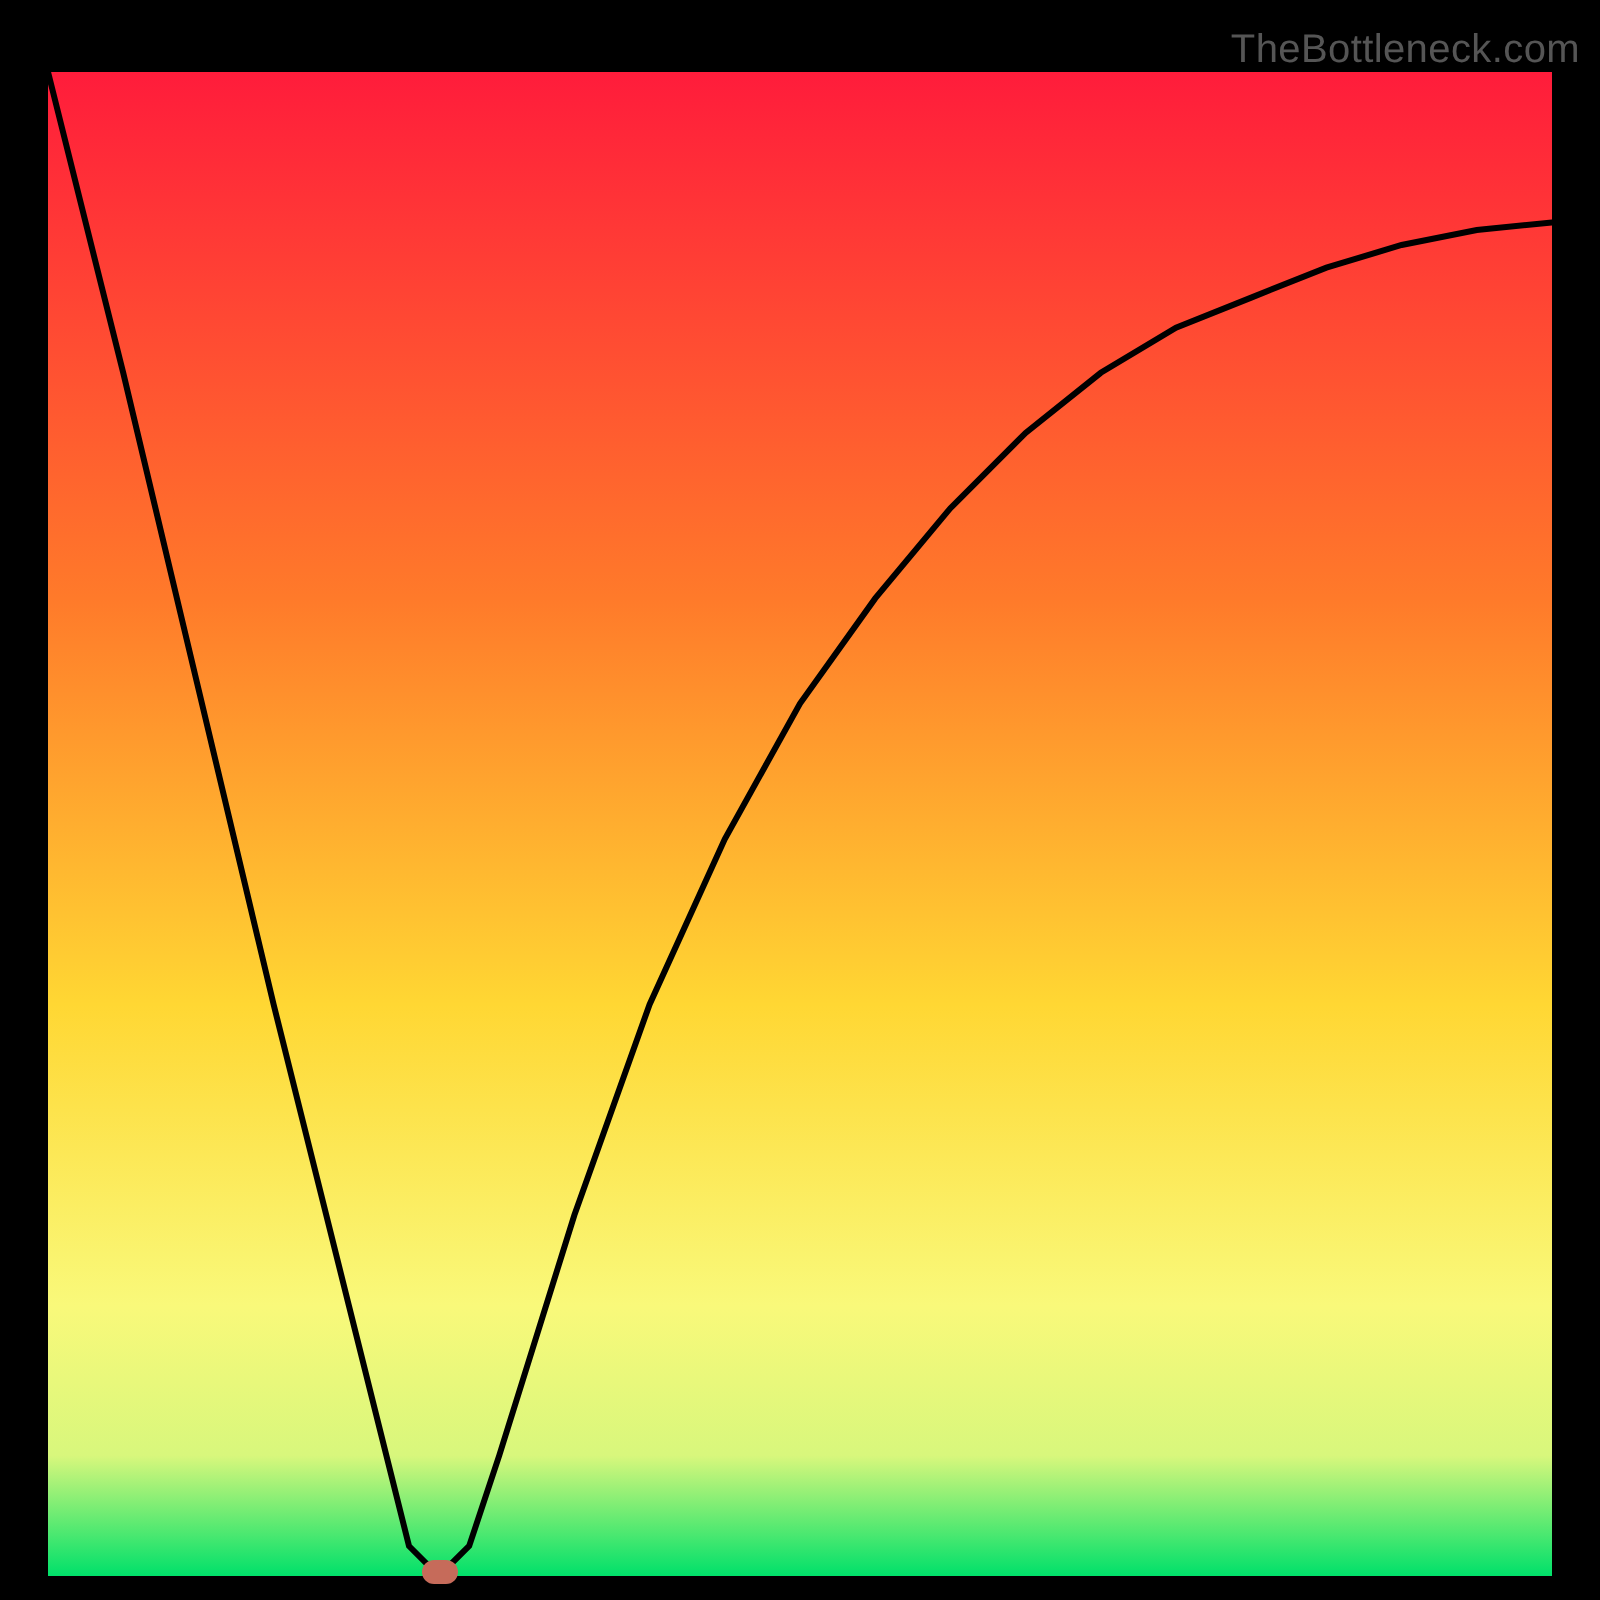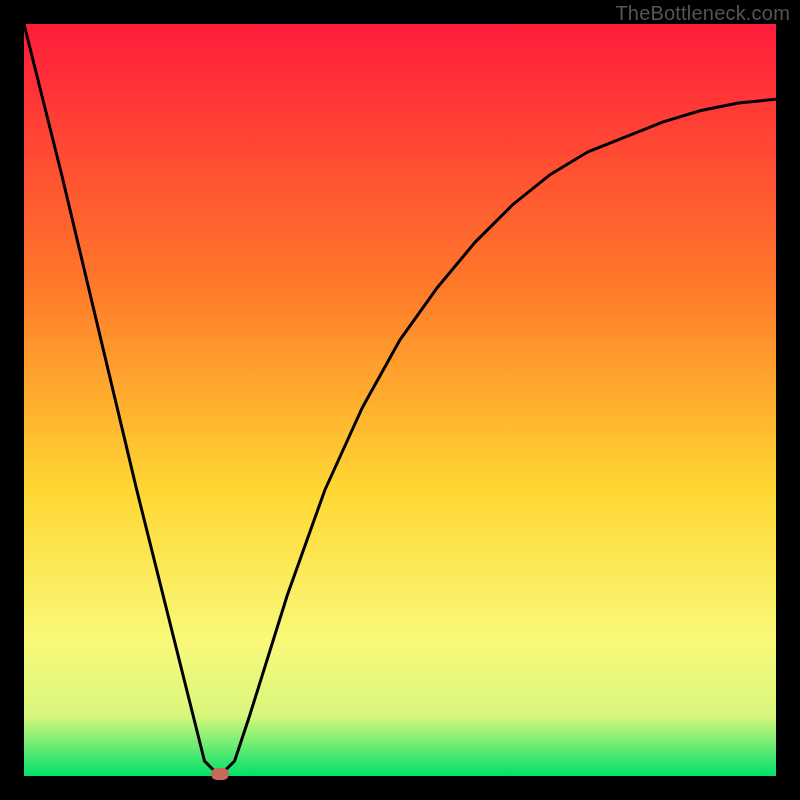--- a/index.html
+++ b/index.html
@@ -6,21 +6,21 @@
     margin: 0;
     padding: 0;
     width: 800px;
     height: 800px;
     background: #000;
     overflow: hidden;
   }
   .frame {
     position: absolute;
     left: 0;
-    top: 0;
+    top: 12px;
     width: 800px;
     height: 738px;
     background: #000;
   }
   .watermark {
     position: absolute;
     top: 2px;
     right: 10px;
     font-family: Arial, Helvetica, sans-serif;
     font-size: 20px;

